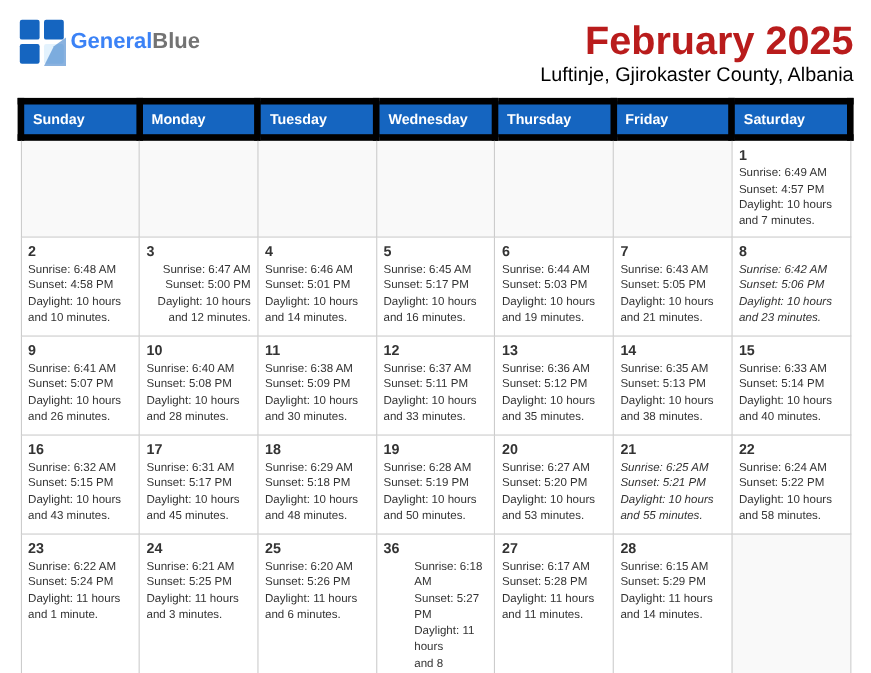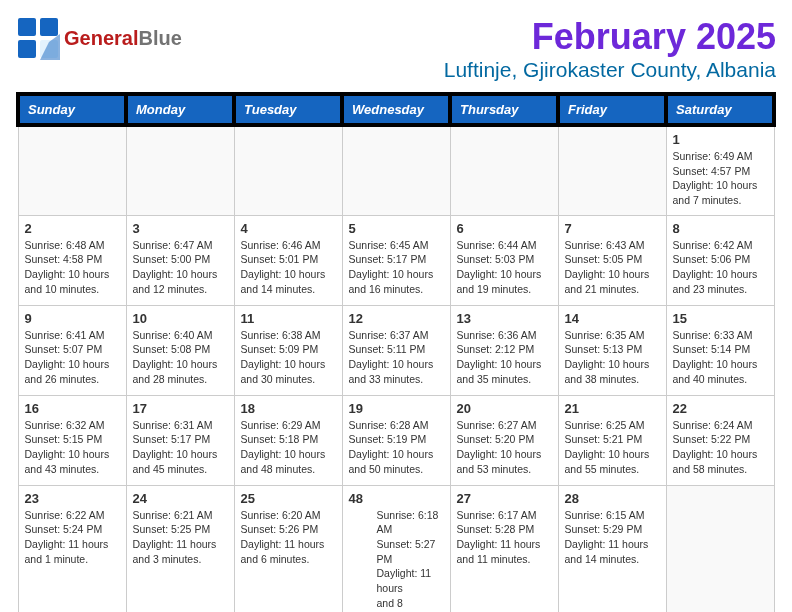--- a/index.html
+++ b/index.html
@@ -20,41 +20,40 @@
       display: flex;
       flex-direction: column;
       align-items: flex-start;
     }
     .title-area {
       text-align: right;
     }
     .title-area h1 {
       font-size: 36px;
       font-weight: bold;
-      color: #6d28d9;
+      color: #b91c1c;
     }
     .title-area h2 {
-      font-size: 21px;
+      font-size: 18px;
       font-weight: normal;
-      color: #0369a1;
+      color: #000000;
       text-align: right;
     }
     .calendar {
       width: 100%;
       border-collapse: collapse;
       border: 1px solid #ccc;
     }
     .calendar th {
       background-color: #1565c0;
       color: #fff;
       text-align: left;
       padding: 6px 8px;
       font-size: 13px;
-      border: 4px solid #000000;
-      font-style: italic;
+      border: 6px solid #000000;
     }
     .calendar td {
       vertical-align: top;
       border: 1px solid #ccc;
       padding: 5px 6px;
       width: calc(100% / 7);
       font-size: 11px;
       color: #333;
       height: 90px;
     }
@@ -79,21 +78,21 @@
     <div style="display:flex; align-items:center;">
       <svg width="44" height="44" viewBox="0 0 44 44">
         <rect x="2" y="2" width="18" height="18" rx="2" fill="#1565c0"></rect>
         <rect x="24" y="2" width="18" height="18" rx="2" fill="#1565c0"></rect>
         <rect x="2" y="24" width="18" height="18" rx="2" fill="#1565c0"></rect>
         <rect x="24" y="24" width="18" height="18" rx="2" fill="#e3f2fd"></rect>
         <polygon points="33,26 44,18 44,44 24,44" fill="#1565c0" opacity="0.5"></polygon>
       </svg>
       <div style="margin-left:4px;">
         <div style="font-size:20px; font-weight:bold; line-height:1.1;">
-          <span style="color:#b91c1c;">General</span><span style="color:#737373;">Blue</span>
+          <span style="color:#3b82f6;">General</span><span style="color:#737373;">Blue</span>
         </div>
       </div>
     </div>
   </div>
   <div class="title-area">
     <h1>February 2025</h1>
     <h2>Luftinje, Gjirokaster County, Albania</h2>
   </div>
 </div>
 
@@ -128,21 +127,21 @@
       <tr>
         <td>
           <span class="day-num">2</span>
           <div class="day-info" style="white-space: pre-line;">Sunrise: 6:48 AM
 Sunset: 4:58 PM
 Daylight: 10 hours
 and 10 minutes.</div>
         </td>
         <td>
           <span class="day-num">3</span>
-          <div class="day-info" style="white-space: pre-line;">Sunrise: 6:47 AM
+          <div class="day-info" style="white-space: pre-line; text-align: right;">Sunrise: 6:47 AM
 Sunset: 5:00 PM
 Daylight: 10 hours
 and 12 minutes.</div>
         </td>
         <td>
           <span class="day-num">4</span>
           <div class="day-info" style="white-space: pre-line;">Sunrise: 6:46 AM
 Sunset: 5:01 PM
 Daylight: 10 hours
 and 14 minutes.</div>
@@ -163,21 +162,21 @@
         </td>
         <td>
           <span class="day-num">7</span>
           <div class="day-info" style="white-space: pre-line;">Sunrise: 6:43 AM
 Sunset: 5:05 PM
 Daylight: 10 hours
 and 21 minutes.</div>
         </td>
         <td>
           <span class="day-num">8</span>
-          <div class="day-info" style="white-space: pre-line;">Sunrise: 6:42 AM
+          <div class="day-info" style="white-space: pre-line; font-style: italic;">Sunrise: 6:42 AM
 Sunset: 5:06 PM
 Daylight: 10 hours
 and 23 minutes.</div>
         </td>
       </tr>
       <tr>
         <td>
           <span class="day-num">9</span>
           <div class="day-info" style="white-space: pre-line;">Sunrise: 6:41 AM
 Sunset: 5:07 PM
@@ -201,21 +200,21 @@
         <td>
           <span class="day-num">12</span>
           <div class="day-info" style="white-space: pre-line;">Sunrise: 6:37 AM
 Sunset: 5:11 PM
 Daylight: 10 hours
 and 33 minutes.</div>
         </td>
         <td>
           <span class="day-num">13</span>
           <div class="day-info" style="white-space: pre-line;">Sunrise: 6:36 AM
-Sunset: 2:12 PM
+Sunset: 5:12 PM
 Daylight: 10 hours
 and 35 minutes.</div>
         </td>
         <td>
           <span class="day-num">14</span>
           <div class="day-info" style="white-space: pre-line;">Sunrise: 6:35 AM
 Sunset: 5:13 PM
 Daylight: 10 hours
 and 38 minutes.</div>
         </td>
@@ -258,21 +257,21 @@
         </td>
         <td>
           <span class="day-num">20</span>
           <div class="day-info" style="white-space: pre-line;">Sunrise: 6:27 AM
 Sunset: 5:20 PM
 Daylight: 10 hours
 and 53 minutes.</div>
         </td>
         <td>
           <span class="day-num">21</span>
-          <div class="day-info" style="white-space: pre-line;">Sunrise: 6:25 AM
+          <div class="day-info" style="white-space: pre-line; font-style: italic;">Sunrise: 6:25 AM
 Sunset: 5:21 PM
 Daylight: 10 hours
 and 55 minutes.</div>
         </td>
         <td>
           <span class="day-num">22</span>
           <div class="day-info" style="white-space: pre-line;">Sunrise: 6:24 AM
 Sunset: 5:22 PM
 Daylight: 10 hours
 and 58 minutes.</div>
@@ -294,21 +293,21 @@
 and 3 minutes.</div>
         </td>
         <td>
           <span class="day-num">25</span>
           <div class="day-info" style="white-space: pre-line;">Sunrise: 6:20 AM
 Sunset: 5:26 PM
 Daylight: 11 hours
 and 6 minutes.</div>
         </td>
         <td>
-          <span class="day-num">48</span>
+          <span class="day-num">36</span>
           <div class="day-info" style="white-space: pre-line; margin-left: 28px;">Sunrise: 6:18 AM
 Sunset: 5:27 PM
 Daylight: 11 hours
 and 8 minutes.</div>
         </td>
         <td>
           <span class="day-num">27</span>
           <div class="day-info" style="white-space: pre-line;">Sunrise: 6:17 AM
 Sunset: 5:28 PM
 Daylight: 11 hours

